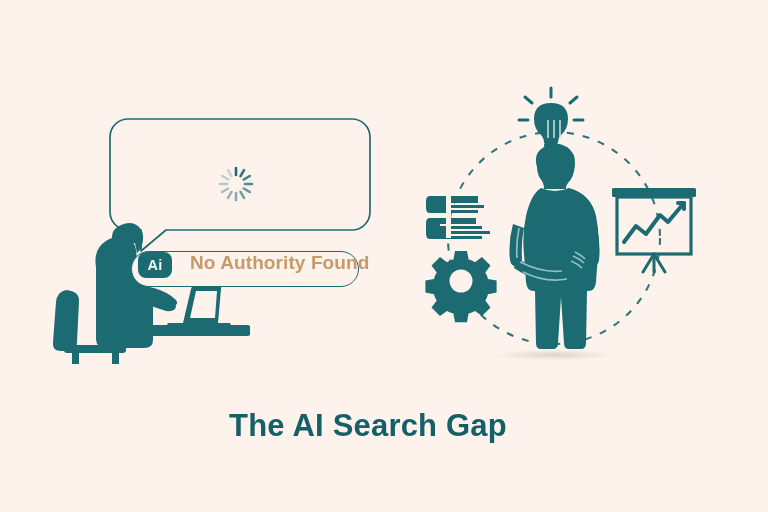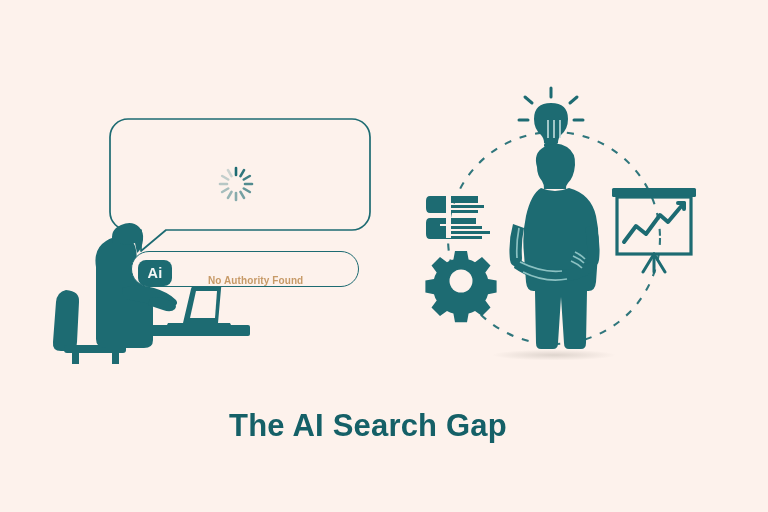--- a/index.html
+++ b/index.html
@@ -30,42 +30,41 @@
     position: absolute;
     left: 131px;
     top: 251px;
     width: 228px;
     height: 36px;
     border: 1.6px solid #1d6b72;
     border-radius: 18px;
     background: #fdf2ec;
     box-sizing: border-box;
     display: flex;
-    align-items: flex-end;
+    align-items: flex-start;
     padding-left: 6px;
-    gap: 8px;
   }
   .ai-badge {
     width: 34px;
     height: 26px;
     border-radius: 8px;
     background: #1d6b72;
     color: #f4f7f6;
     font-size: 14.5px;
     font-weight: bold;
     display: flex;
     align-items: center;
     justify-content: center;
     letter-spacing: 0.2px;
     flex: none;
   }
   .no-auth-text {
-    margin-left: 28px;
+    margin-left: 18px;
     color: #c79a67;
-    font-size: 10px;
+    font-size: 19px;
     font-weight: bold;
     letter-spacing: 0.1px;
     white-space: nowrap;
   }
   .page-title {
     position: absolute;
     left: 0;
     top: 408px;
     width: 736px;
     text-align: center;

